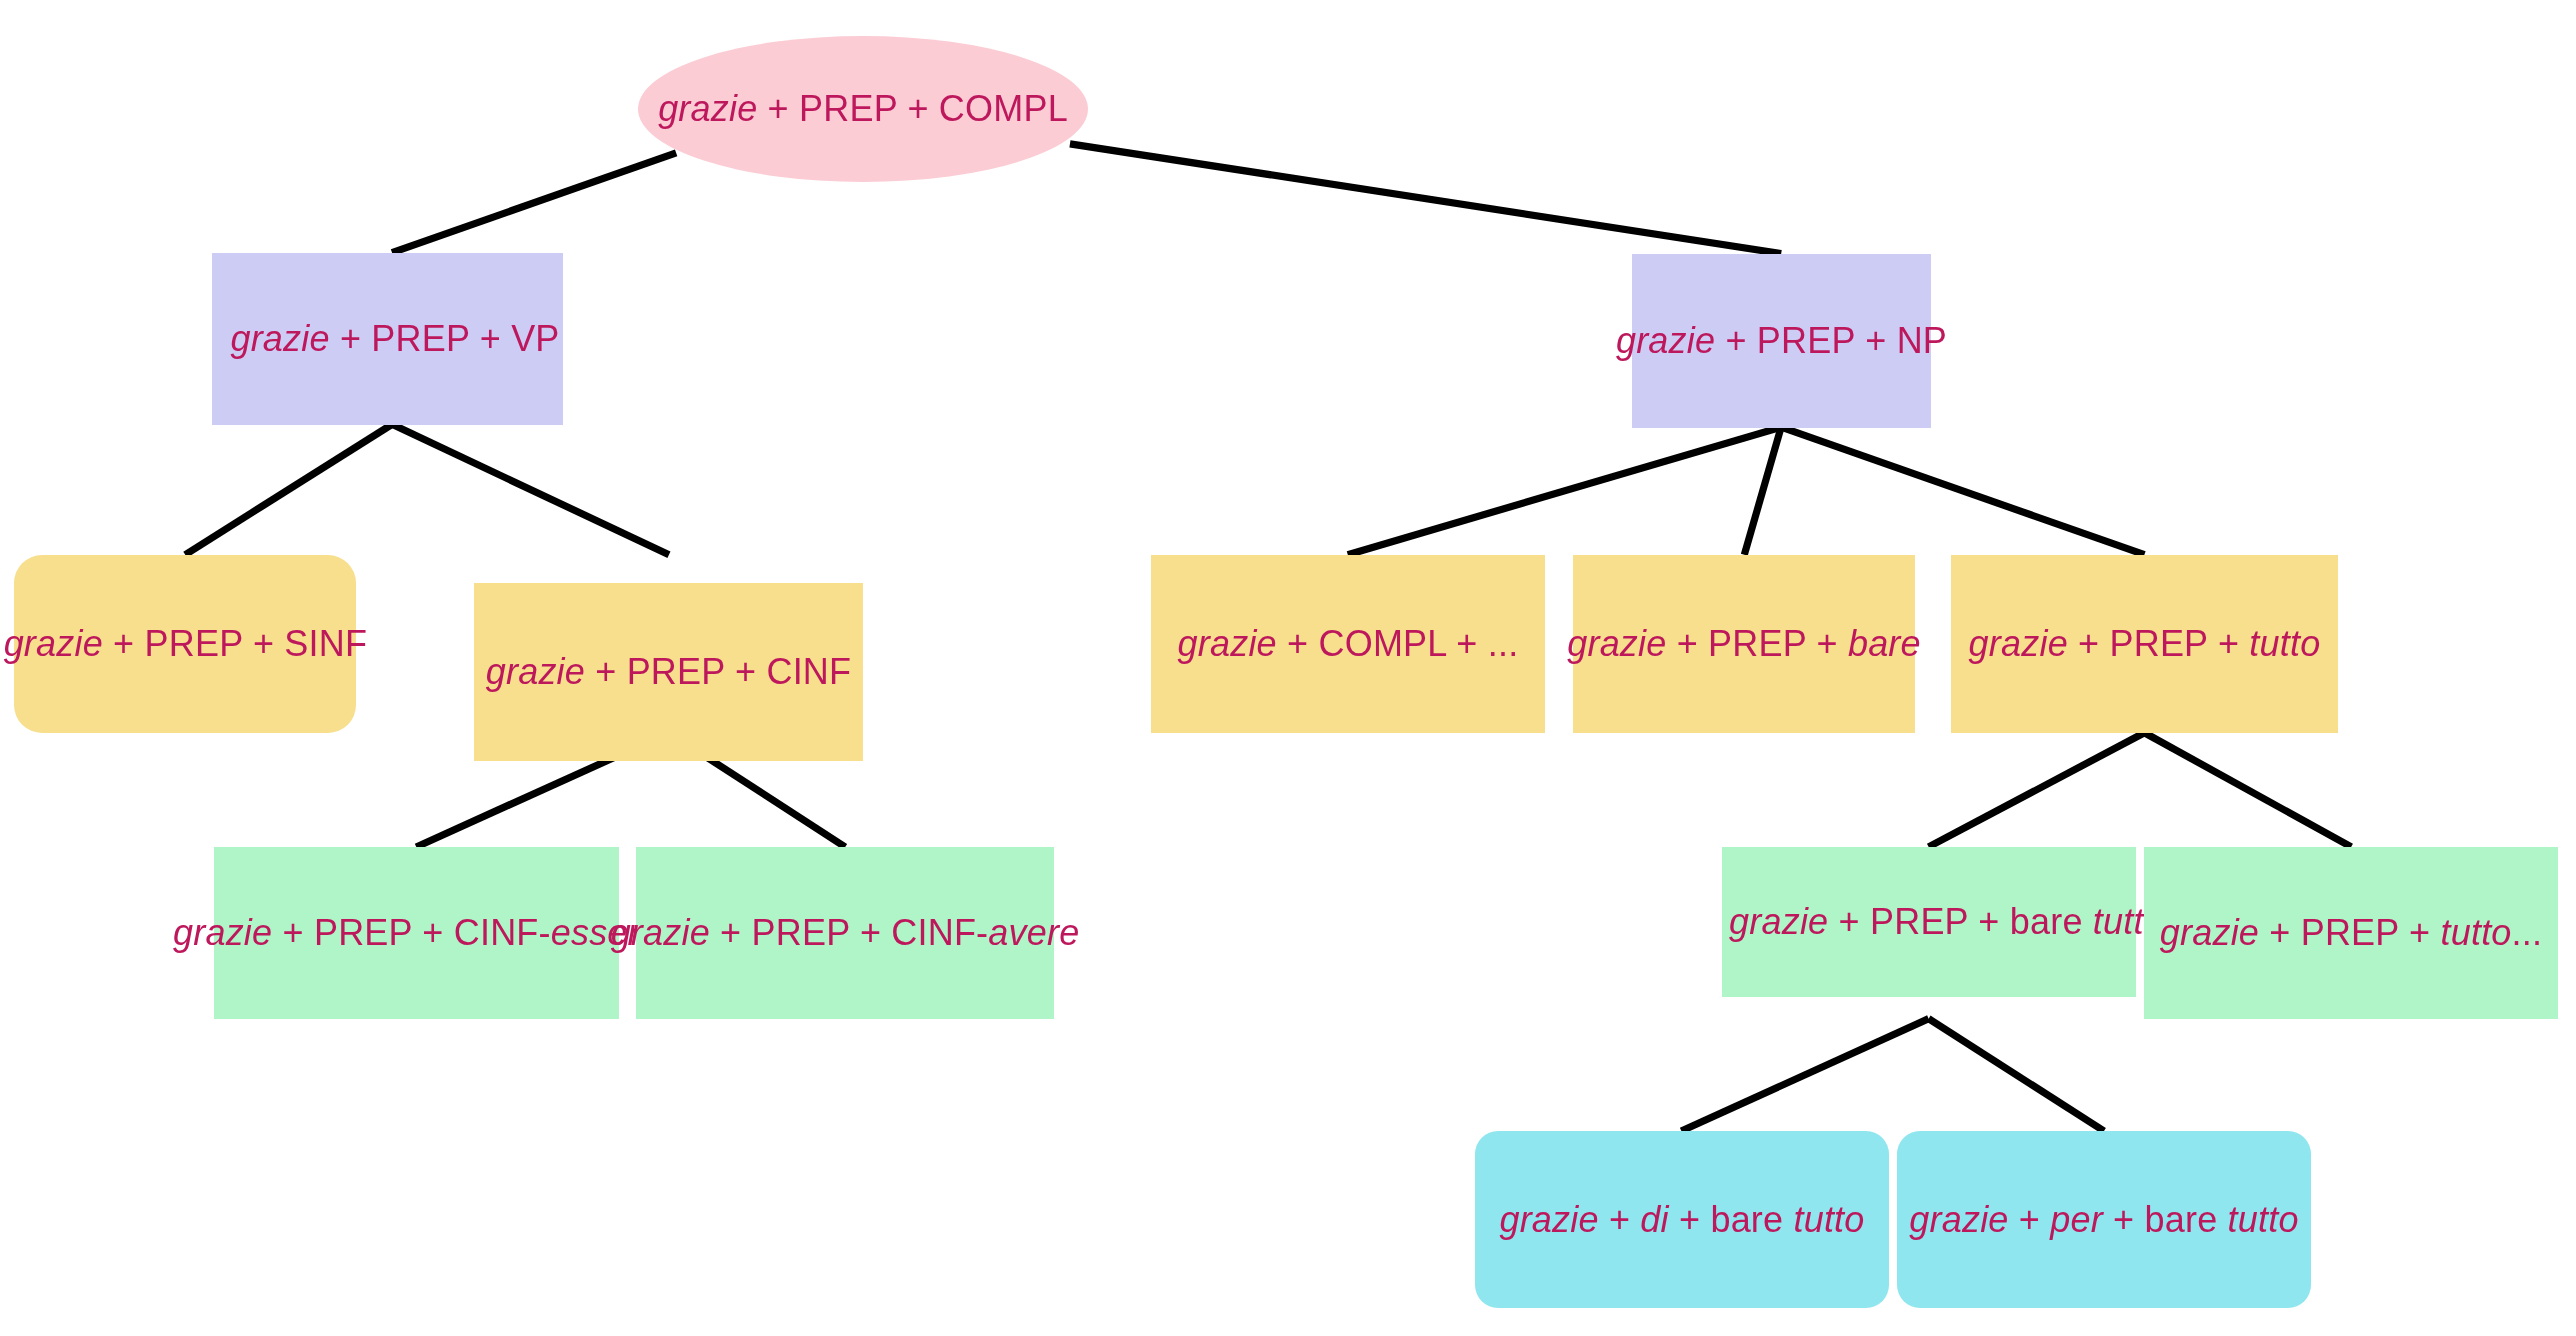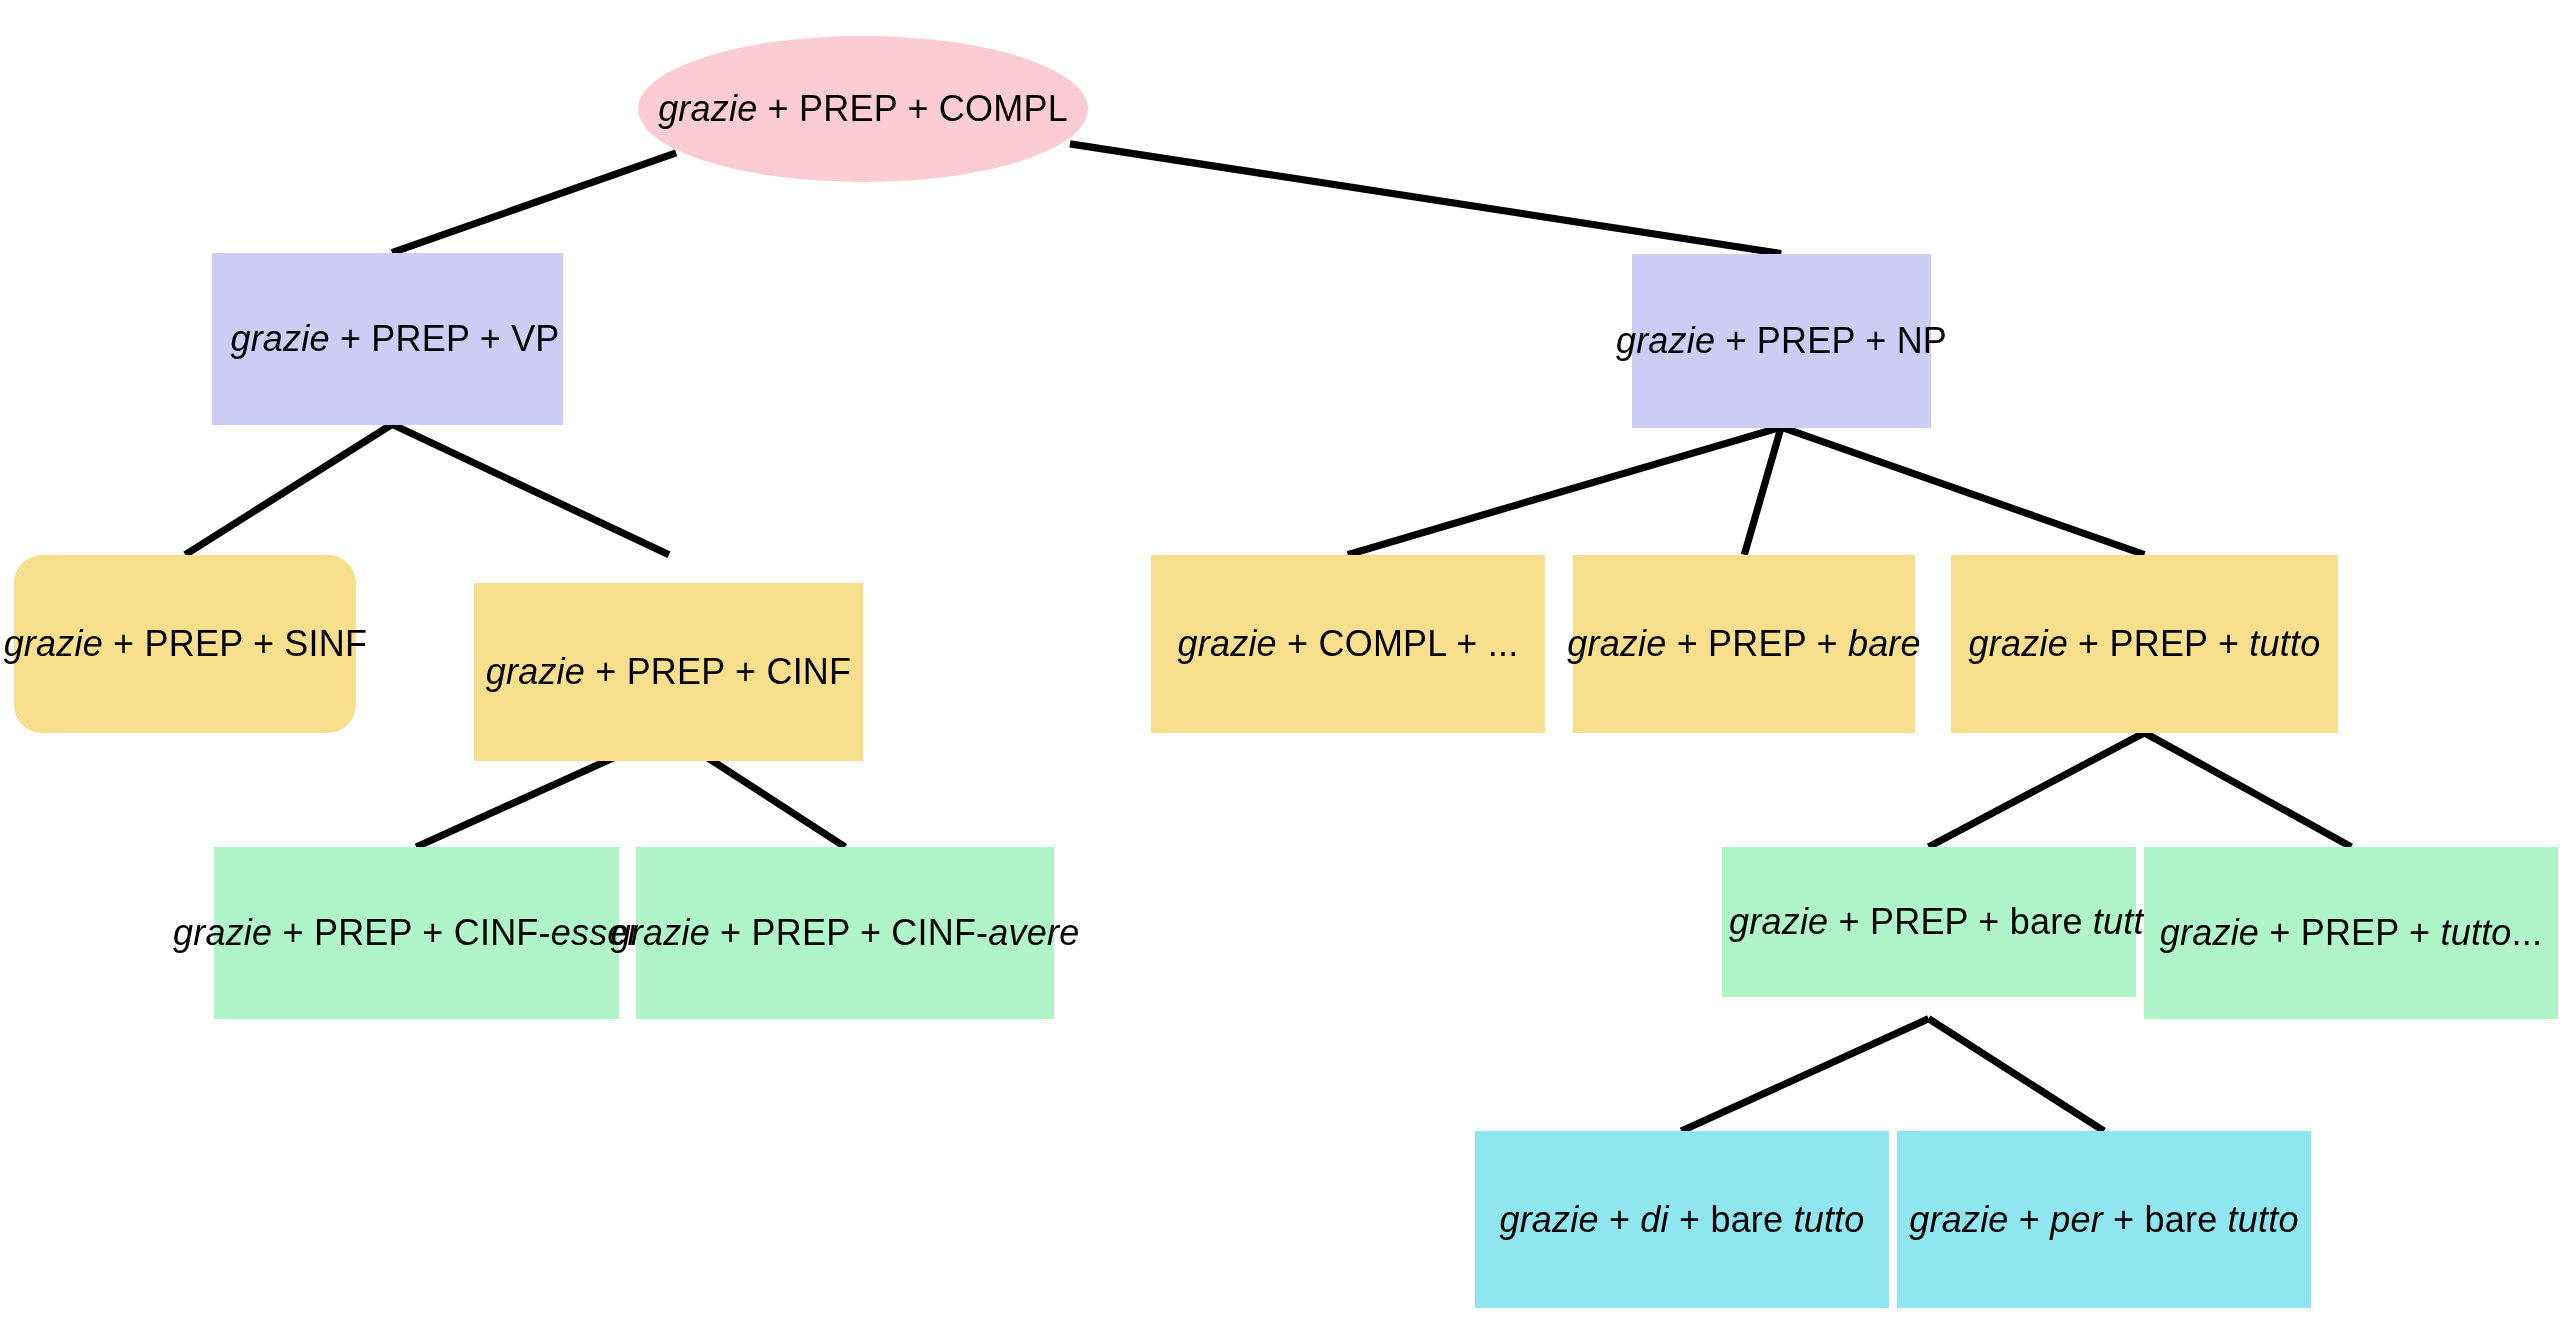--- a/index.html
+++ b/index.html
@@ -8,39 +8,39 @@
     width:2576px;height:1336px;
     background:#ffffff;
     font-family:"Liberation Sans","DejaVu Sans",sans-serif;
     overflow:hidden;
   }
   #edges{position:absolute;left:0;top:0;width:2576px;height:1336px;}
   .node{
     position:absolute;
     display:flex;align-items:center;justify-content:center;
     text-align:center;
-    color:#000000;
+    color:#be185d;
     font-size:36px;
     line-height:1.15;
     letter-spacing:0.2px;
     box-sizing:border-box;
     padding:0 9px;
     z-index:2;
   }
   .node .lbl{white-space:nowrap;}
   .node .it{font-style:italic;}
   .node .rm{font-style:normal;}
   .root{
     border-radius:50%;
     background:#fbccd4;
   }
   .lvl2{background:#ccccf5;}
   .lvl3{background:#f7df8e;}
   .lvl4{background:#aff5c8;}
-  .lvl5{background:#8fe6ef;}
+  .lvl5{background:#8fe6ef;border-radius:23px;}
 </style>
 </head>
 <body>
 
 <div id="stage">
   <svg id="edges" viewBox="0 0 2865 1486" preserveAspectRatio="none">
       <line x1="752" y1="170" x2="436" y2="281" stroke="#000000" stroke-width="8" stroke-linecap="butt"></line>
       <line x1="1190" y1="160" x2="1981" y2="282" stroke="#000000" stroke-width="8" stroke-linecap="butt"></line>
       <line x1="436" y1="472" x2="206" y2="617" stroke="#000000" stroke-width="8" stroke-linecap="butt"></line>
       <line x1="436" y1="472" x2="744" y2="617" stroke="#000000" stroke-width="8" stroke-linecap="butt"></line>

